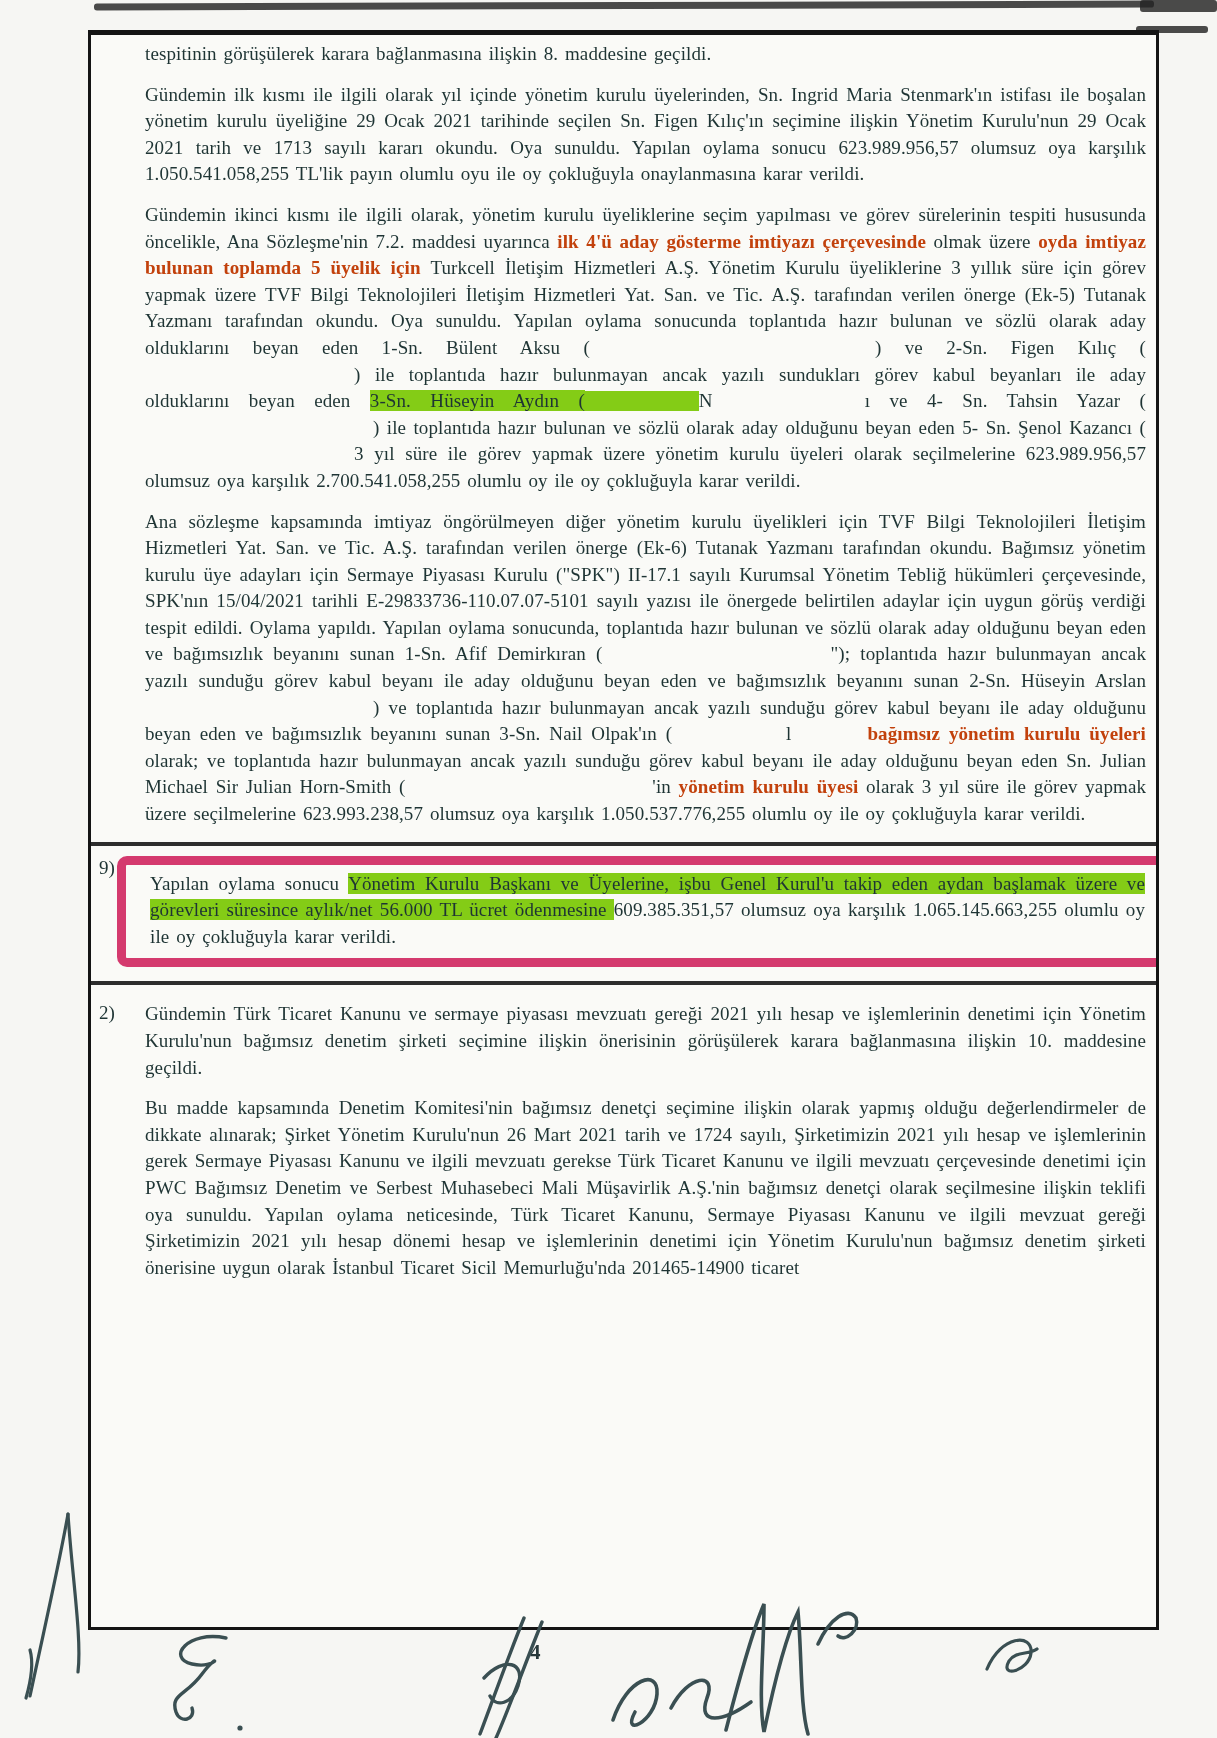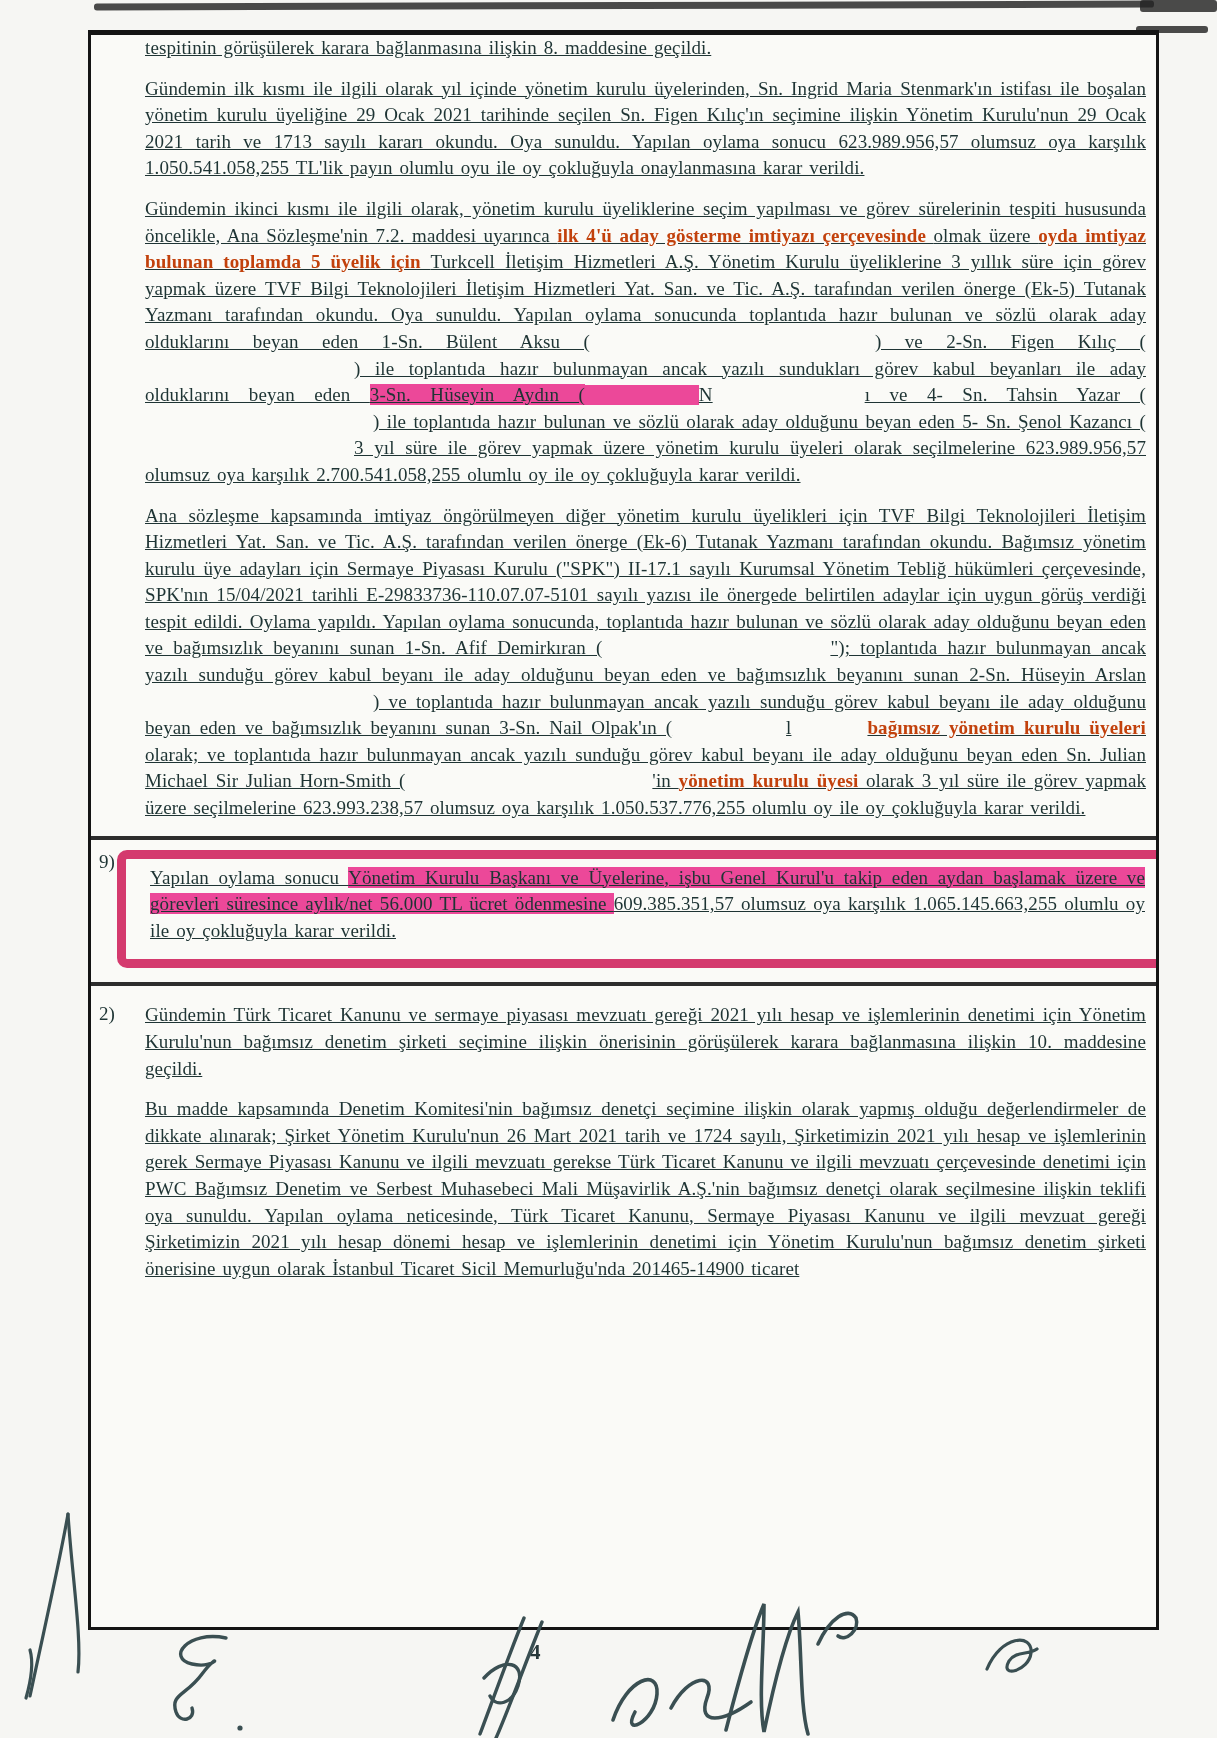--- a/index.html
+++ b/index.html
@@ -13,40 +13,40 @@
   }
   .scan-artifact { position:absolute; background:#232323; opacity:.82; border-radius:3px; }
   .doc-box {
     position:absolute; left:88px; top:30px;
     width:1071px; height:1600px;
     border:3px solid #141414; border-top-width:5px;
     background:#fafaf7;
     box-sizing:border-box;
     overflow:hidden;
   }
-  .doc-content { padding:0 10px 0 54px;text-decoration:underline; }
+  .doc-content { padding:6px 10px 0 54px; }
   .para {
     font-size:19px; line-height:26.6px;
     text-align:justify; word-spacing:2px; letter-spacing:.1px;
     margin:0 0 14px 0;
   }
   .seg-plain { }
   .seg-bold { font-weight:bold; color:#c2410c; }
-  .seg-hl { background:#ec4899; box-decoration-break:clone; }
+  .seg-hl { background:#84cc16; box-decoration-break:clone; }
   .seg-gap { display:inline-block; height:1.05em; vertical-align:-0.2em; }
   .divider { height:4px; background:#1b1b1b; margin:4px -10px 16px -54px; opacity:.92; }
   .block-item { position:relative; }
   .item-number { position:absolute; left:-46px; top:1px; font-size:19px; color:#1e3434; }
   .pink-box {
     border:9px solid #d43a6e; border-radius:10px;
     margin:-6px -22px 14px -28px;
     padding:6px 14px 8px 24px;
     background:transparent;
   }
-  .pink-box .para { margin-bottom:7px; }
+  .pink-box .para { margin-bottom:0; }
   .page-number {
     position:absolute; left:530px; top:1640px;
     font-size:21px; font-weight:bold; color:#28383a;
   }
   .sig { position:absolute; }
 </style>
 </head>
 <body>
 
 <div class="scan-artifact" style="left:94px; top:2px; width:1060px; height:7px; transform:rotate(-0.15deg);"></div>

